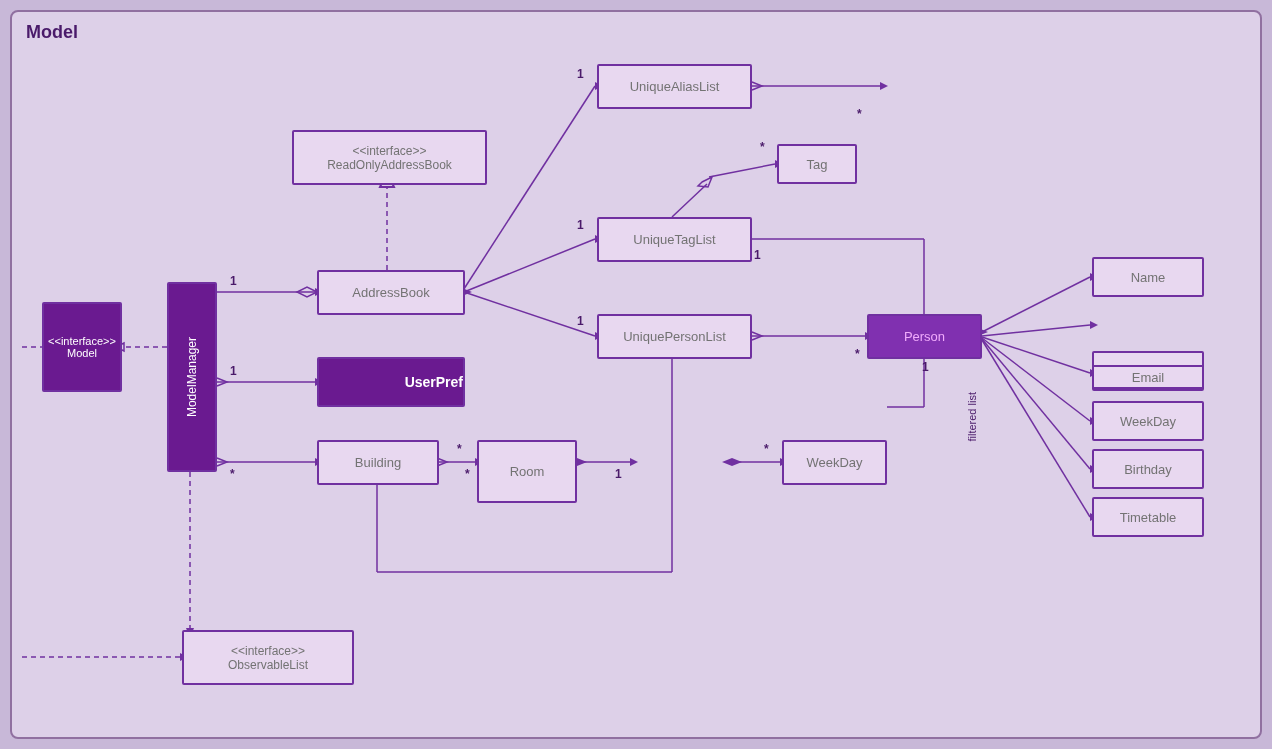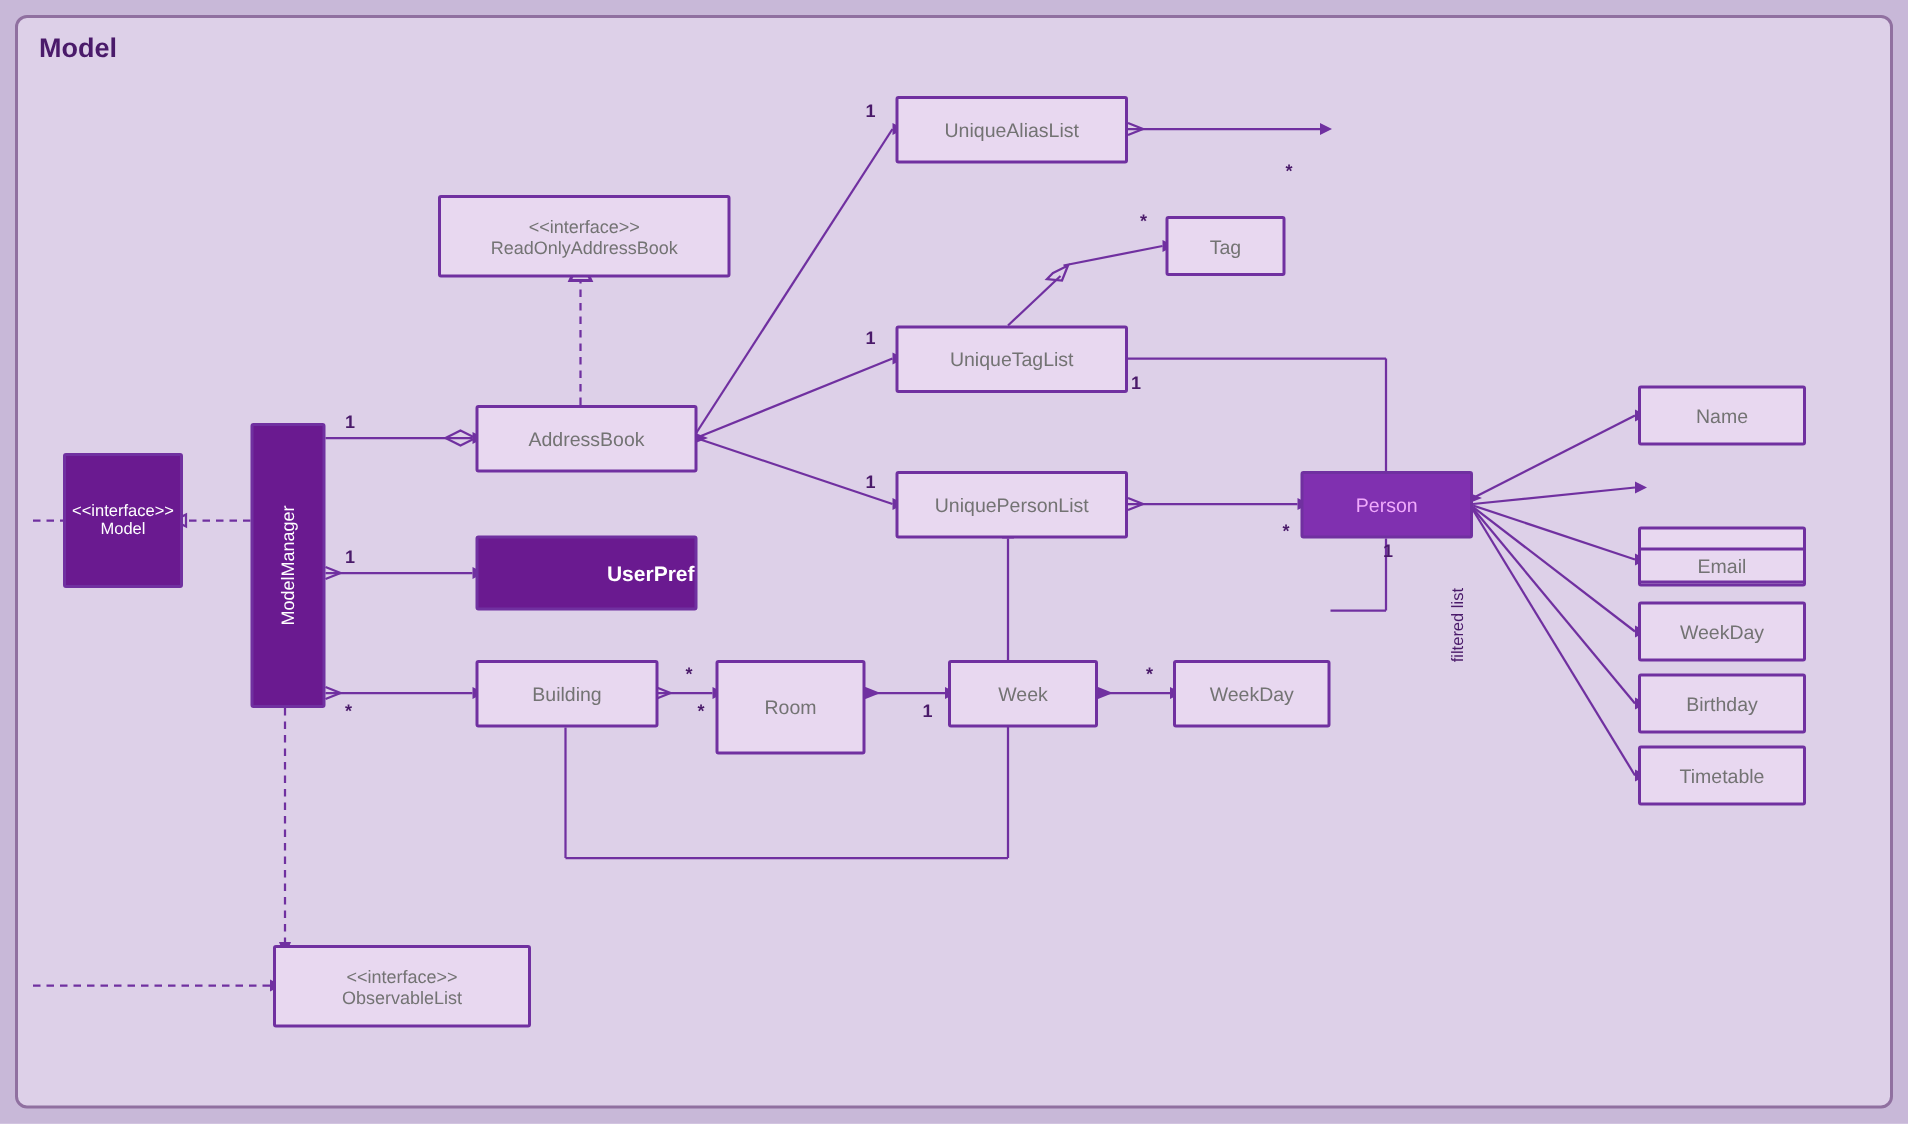--- a/index.html
+++ b/index.html
@@ -268,23 +268,20 @@
   </div>
 
   <div class="uml-box" style="left:1080px;top:485px;width:112px;height:40px;">
     <span>Timetable</span>
   </div>
 
   <div class="uml-box" style="left:465px;top:428px;width:100px;height:63px;">
     <span>Room</span>
   </div>
 
-  <div class="uml-box" style="left:620px;top:428px;width:100px;height:45px;">
-    <span>Week</span>
-  </div>
 
   <div class="uml-box" style="left:770px;top:428px;width:105px;height:45px;">
     <span>WeekDay</span>
   </div>
 
   <div class="uml-box" style="left:170px;top:618px;width:172px;height:55px;font-size:12px;">
     <span>&lt;&lt;interface&gt;&gt;
 ObservableList</span>
   </div>
 

